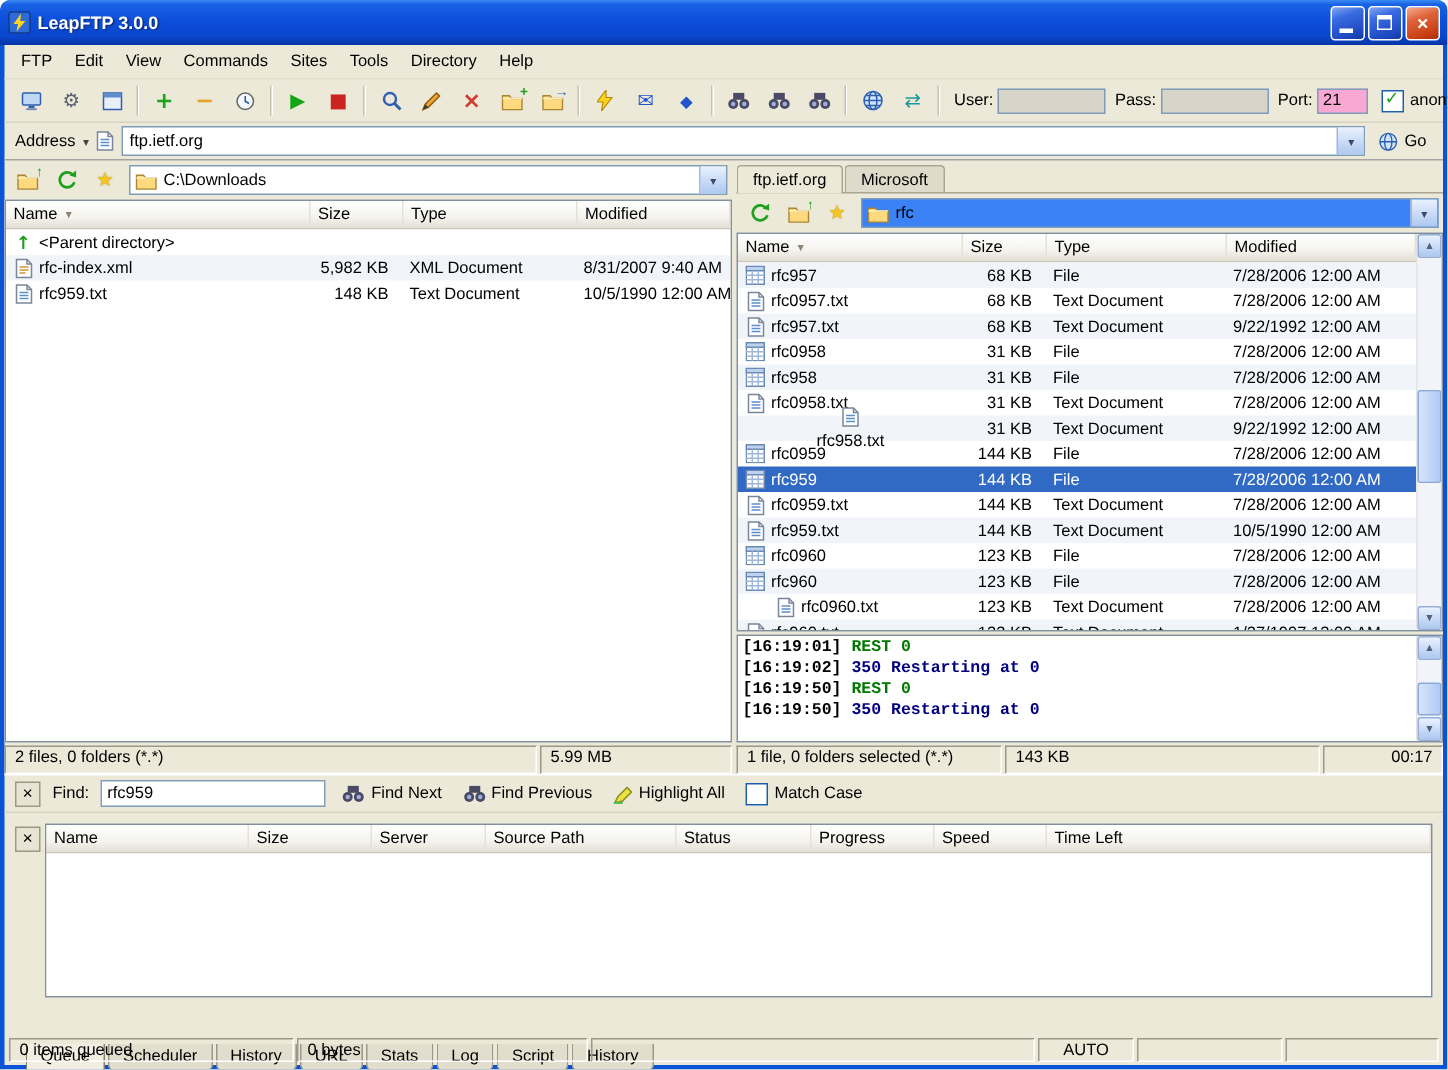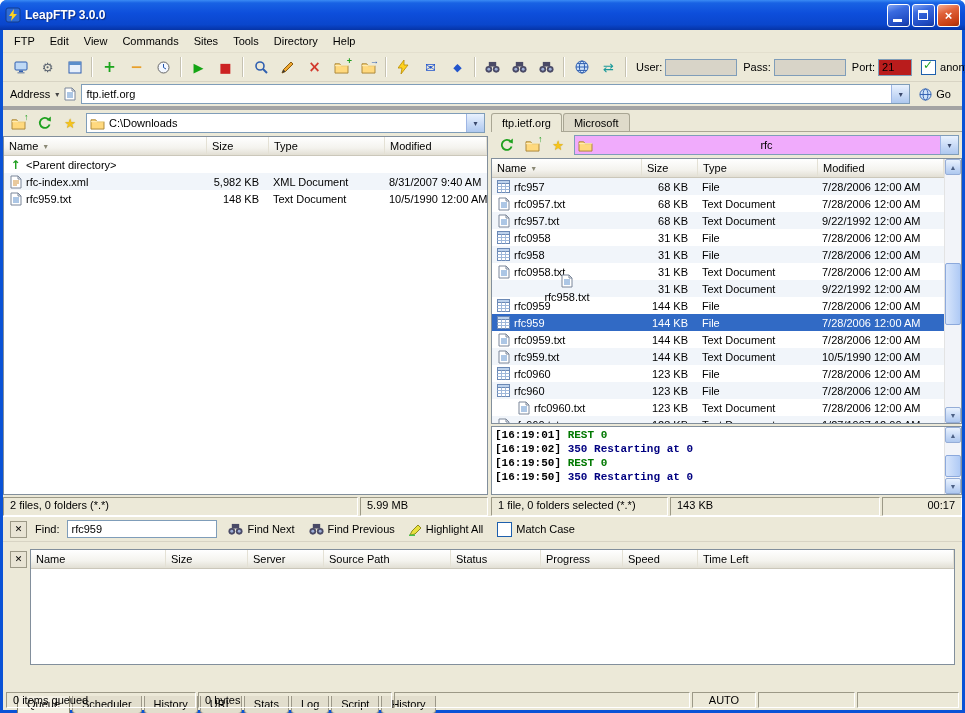--- a/index.html
+++ b/index.html
@@ -36,50 +36,50 @@
   .tb-sep{width:1px;height:20px;background:#C6C2B1;border-right:1px solid #fff;margin:0 3px;flex:none;}
   .ic{display:inline-flex;align-items:center;justify-content:center;}
   .uni{font-size:13px;line-height:1;font-family:"DejaVu Sans",sans-serif;}
   .b{font-weight:bold;font-size:15px;}
   .icw{position:relative;display:inline-flex;}
   .ov{position:absolute;right:-3px;top:-4px;font-size:9px;font-weight:bold;line-height:1;}
   .fld-label{margin:0 3px 0 6px;}
   .fld{height:17px;border:1px solid #7F9DB9;box-sizing:border-box;width:72px;
     font-family:"Liberation Sans",sans-serif;font-size:11px;padding:0 3px;}
   .fld.gray{background:#D8D4C8;}
-  .fld.port{width:34px;background:#b91c1c;}
+  .fld.port{width:34px;background:#f9a8d4;}
   .checkbox{width:13px;height:13px;border:1px solid #1D5FAD;background:#fff;position:relative;
     margin:0 4px 0 9px;flex:none;}
   .checkbox .chk{display:none;position:absolute;top:-3px;left:1px;color:#21A121;
     font-weight:bold;font-size:12px;}
   .checkbox.checked .chk{display:block;}
   
   .addressbar{height:24px;flex:none;display:flex;align-items:center;padding:0 7px;gap:5px;
-    border-bottom:4px solid #a3a3a3;}
+    border-bottom:1px solid #a3a3a3;}
   .dd{font-size:8px;color:#444;}
   .combo{display:flex;align-items:center;border:1px solid #7F9DB9;background:#fff;box-sizing:border-box;}
   .combo-text{flex:1;padding:0 4px;white-space:nowrap;overflow:hidden;}
   .combo-arrow{width:17px;align-self:stretch;display:flex;align-items:center;justify-content:center;
     background:linear-gradient(#E9F2FE,#C8DAF6 55%,#AEC8EF);border-left:1px solid #9EB6E4;
     font-size:8px;color:#39486B;}
   .address-combo{flex:1;height:20px;}
   .go-btn{display:flex;align-items:center;gap:4px;padding:1px 4px;}
   
   .main{flex:1;display:flex;gap:3px;min-height:0;}
   .pane{display:flex;flex-direction:column;min-width:0;}
   .pane.left{width:485px;flex:none;}
   .pane.right{flex:1;}
   .pane-tabs{height:21px;flex:none;display:flex;align-items:flex-end;border-bottom:1px solid #A9A694;}
   .ptab{padding:3px 10px 2px;border:1px solid #A9A694;border-bottom:none;background:#DFDBCA;
     border-radius:3px 3px 0 0;margin-right:1px;white-space:nowrap;}
   .ptab.active{background:#ECE9D8;margin-bottom:-1px;padding-bottom:3px;}
   .pane-toolbar{height:26px;flex:none;display:flex;align-items:center;gap:2px;padding:0 3px;}
   .pane-btn{width:24px;height:22px;display:inline-flex;align-items:center;justify-content:center;flex:none;}
   .path-combo{flex:1;height:20px;margin-left:2px;}
-  .path-combo.yellow{background:#f0abfc;text-align:center;}
+  .path-combo.yellow{background:#3b82f6;}
   .fold-ic{margin-left:3px;display:flex;flex:none;}
   
   .listview{border:1px solid #828F9C;background:#fff;display:flex;overflow:hidden;box-sizing:border-box;}
   .listview.grow{flex:1;min-height:0;}
   .lv-wrap-r{height:266px;flex:none;}
   .lv-main{flex:1;display:flex;flex-direction:column;min-width:0;}
   .lv-header{display:flex;height:18px;flex:none;background:linear-gradient(#FFFFFF,#F4F3EE 60%,#E2DFD4);
     border-bottom:1px solid #CBC7BA;}
   .hcell{display:flex;align-items:center;padding:0 5px;border-right:1px solid #E4E1D5;
     box-sizing:border-box;white-space:nowrap;overflow:hidden;}

